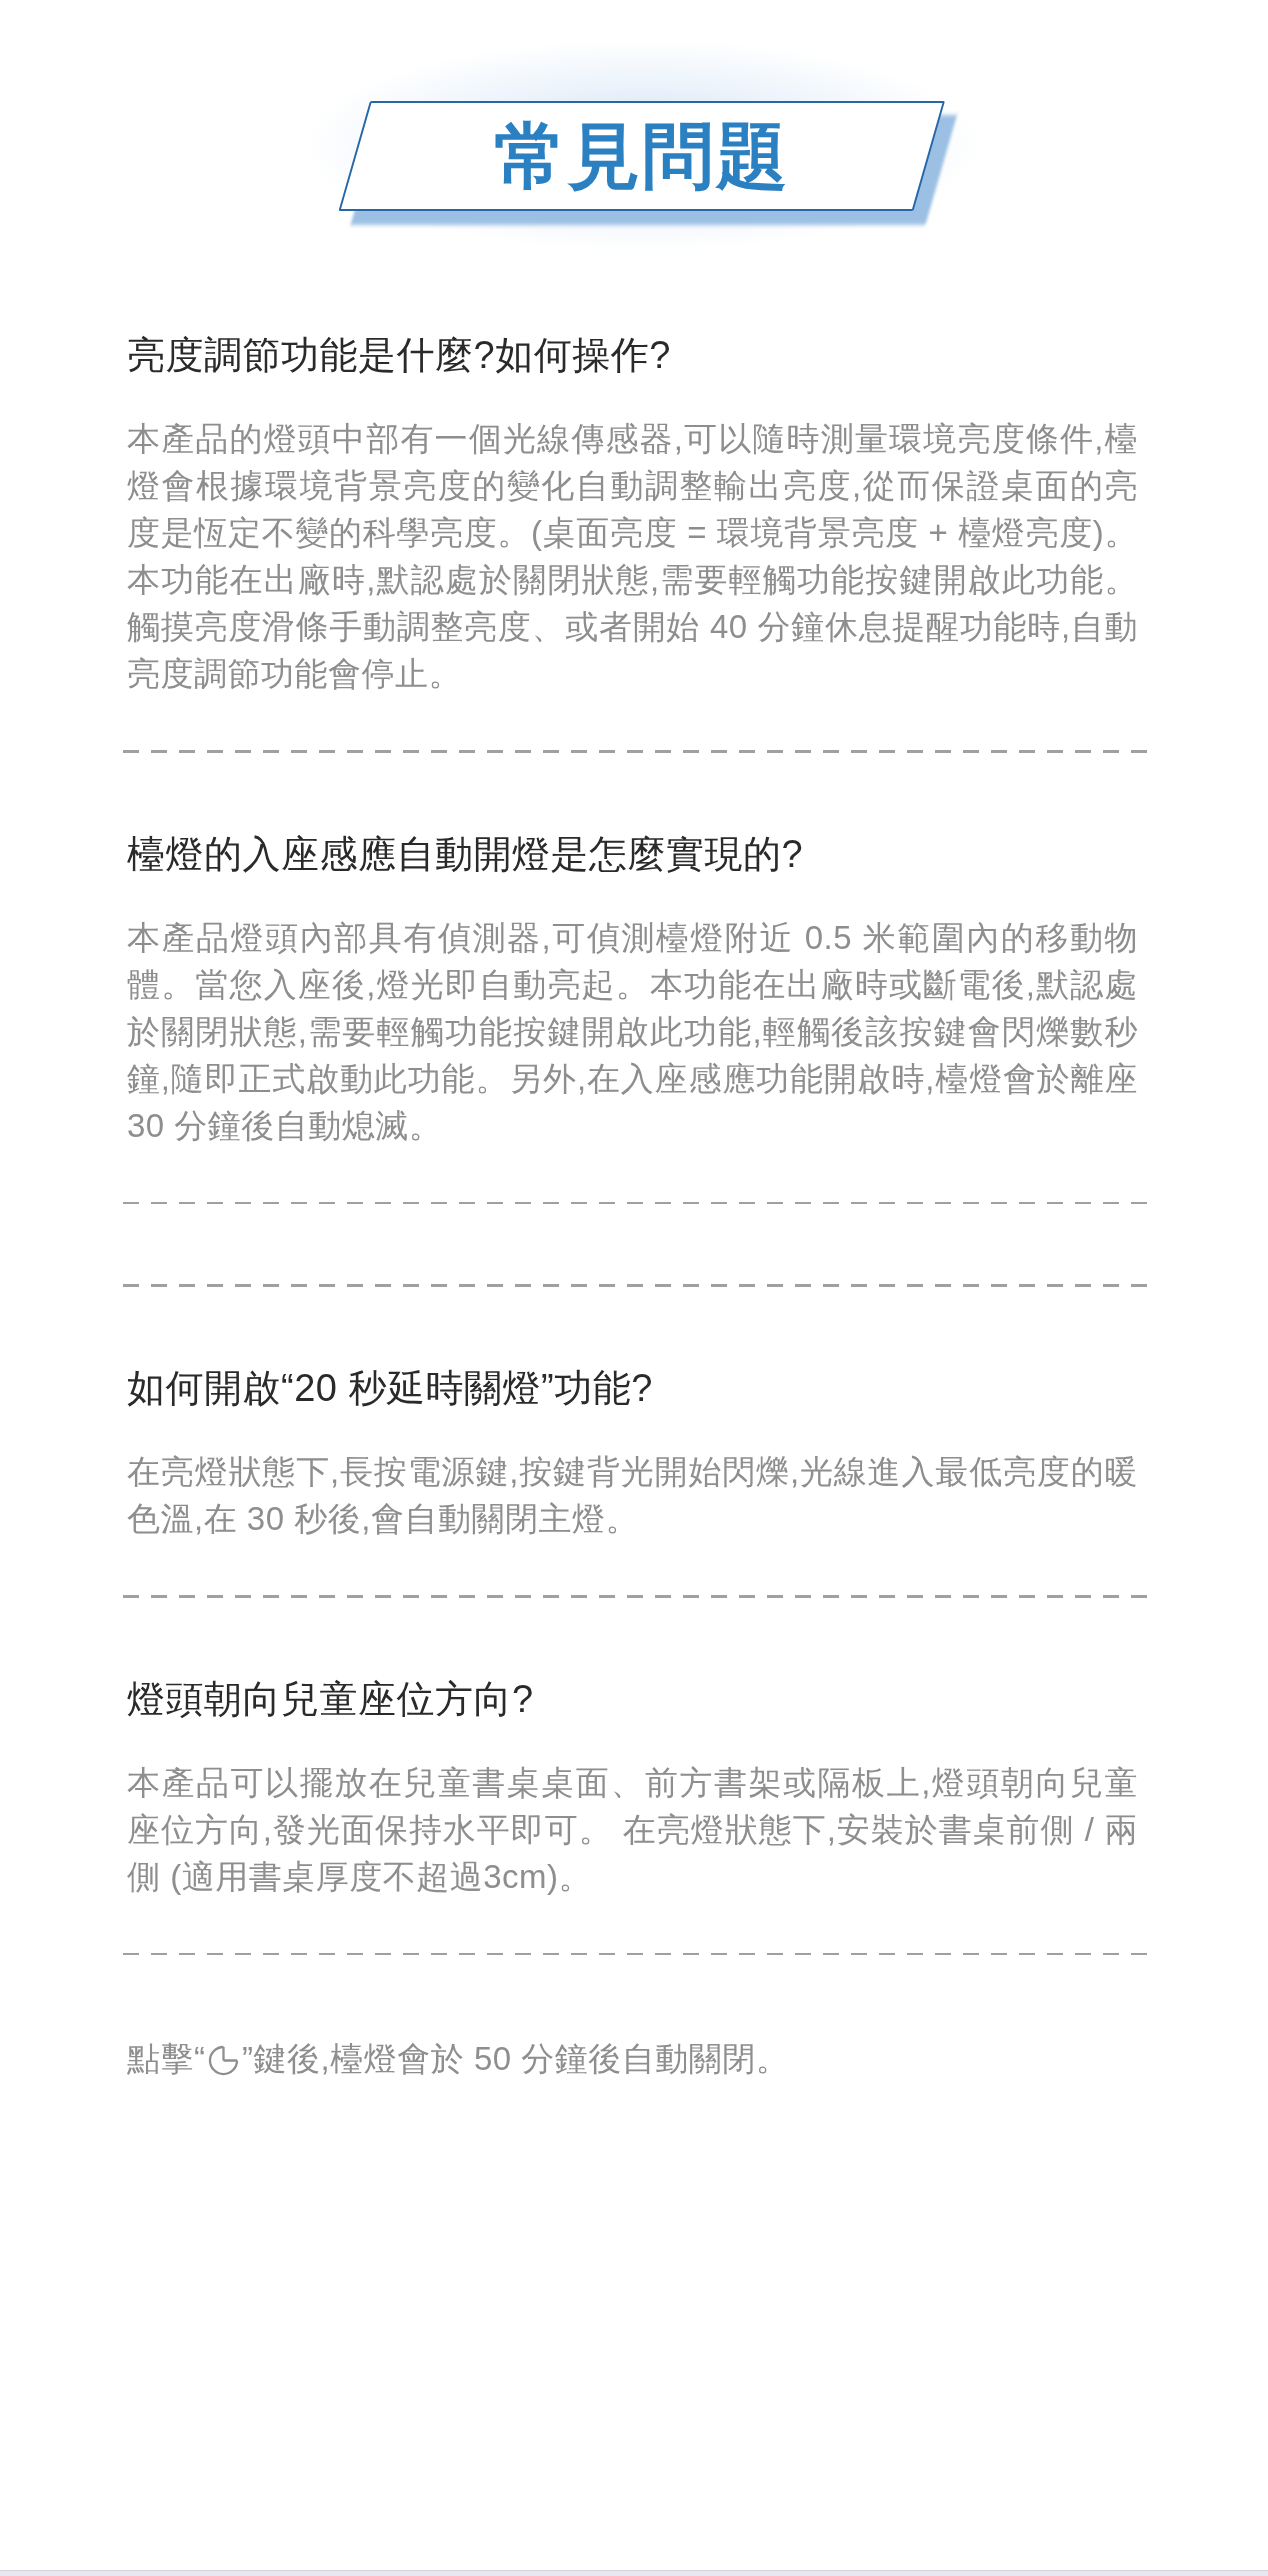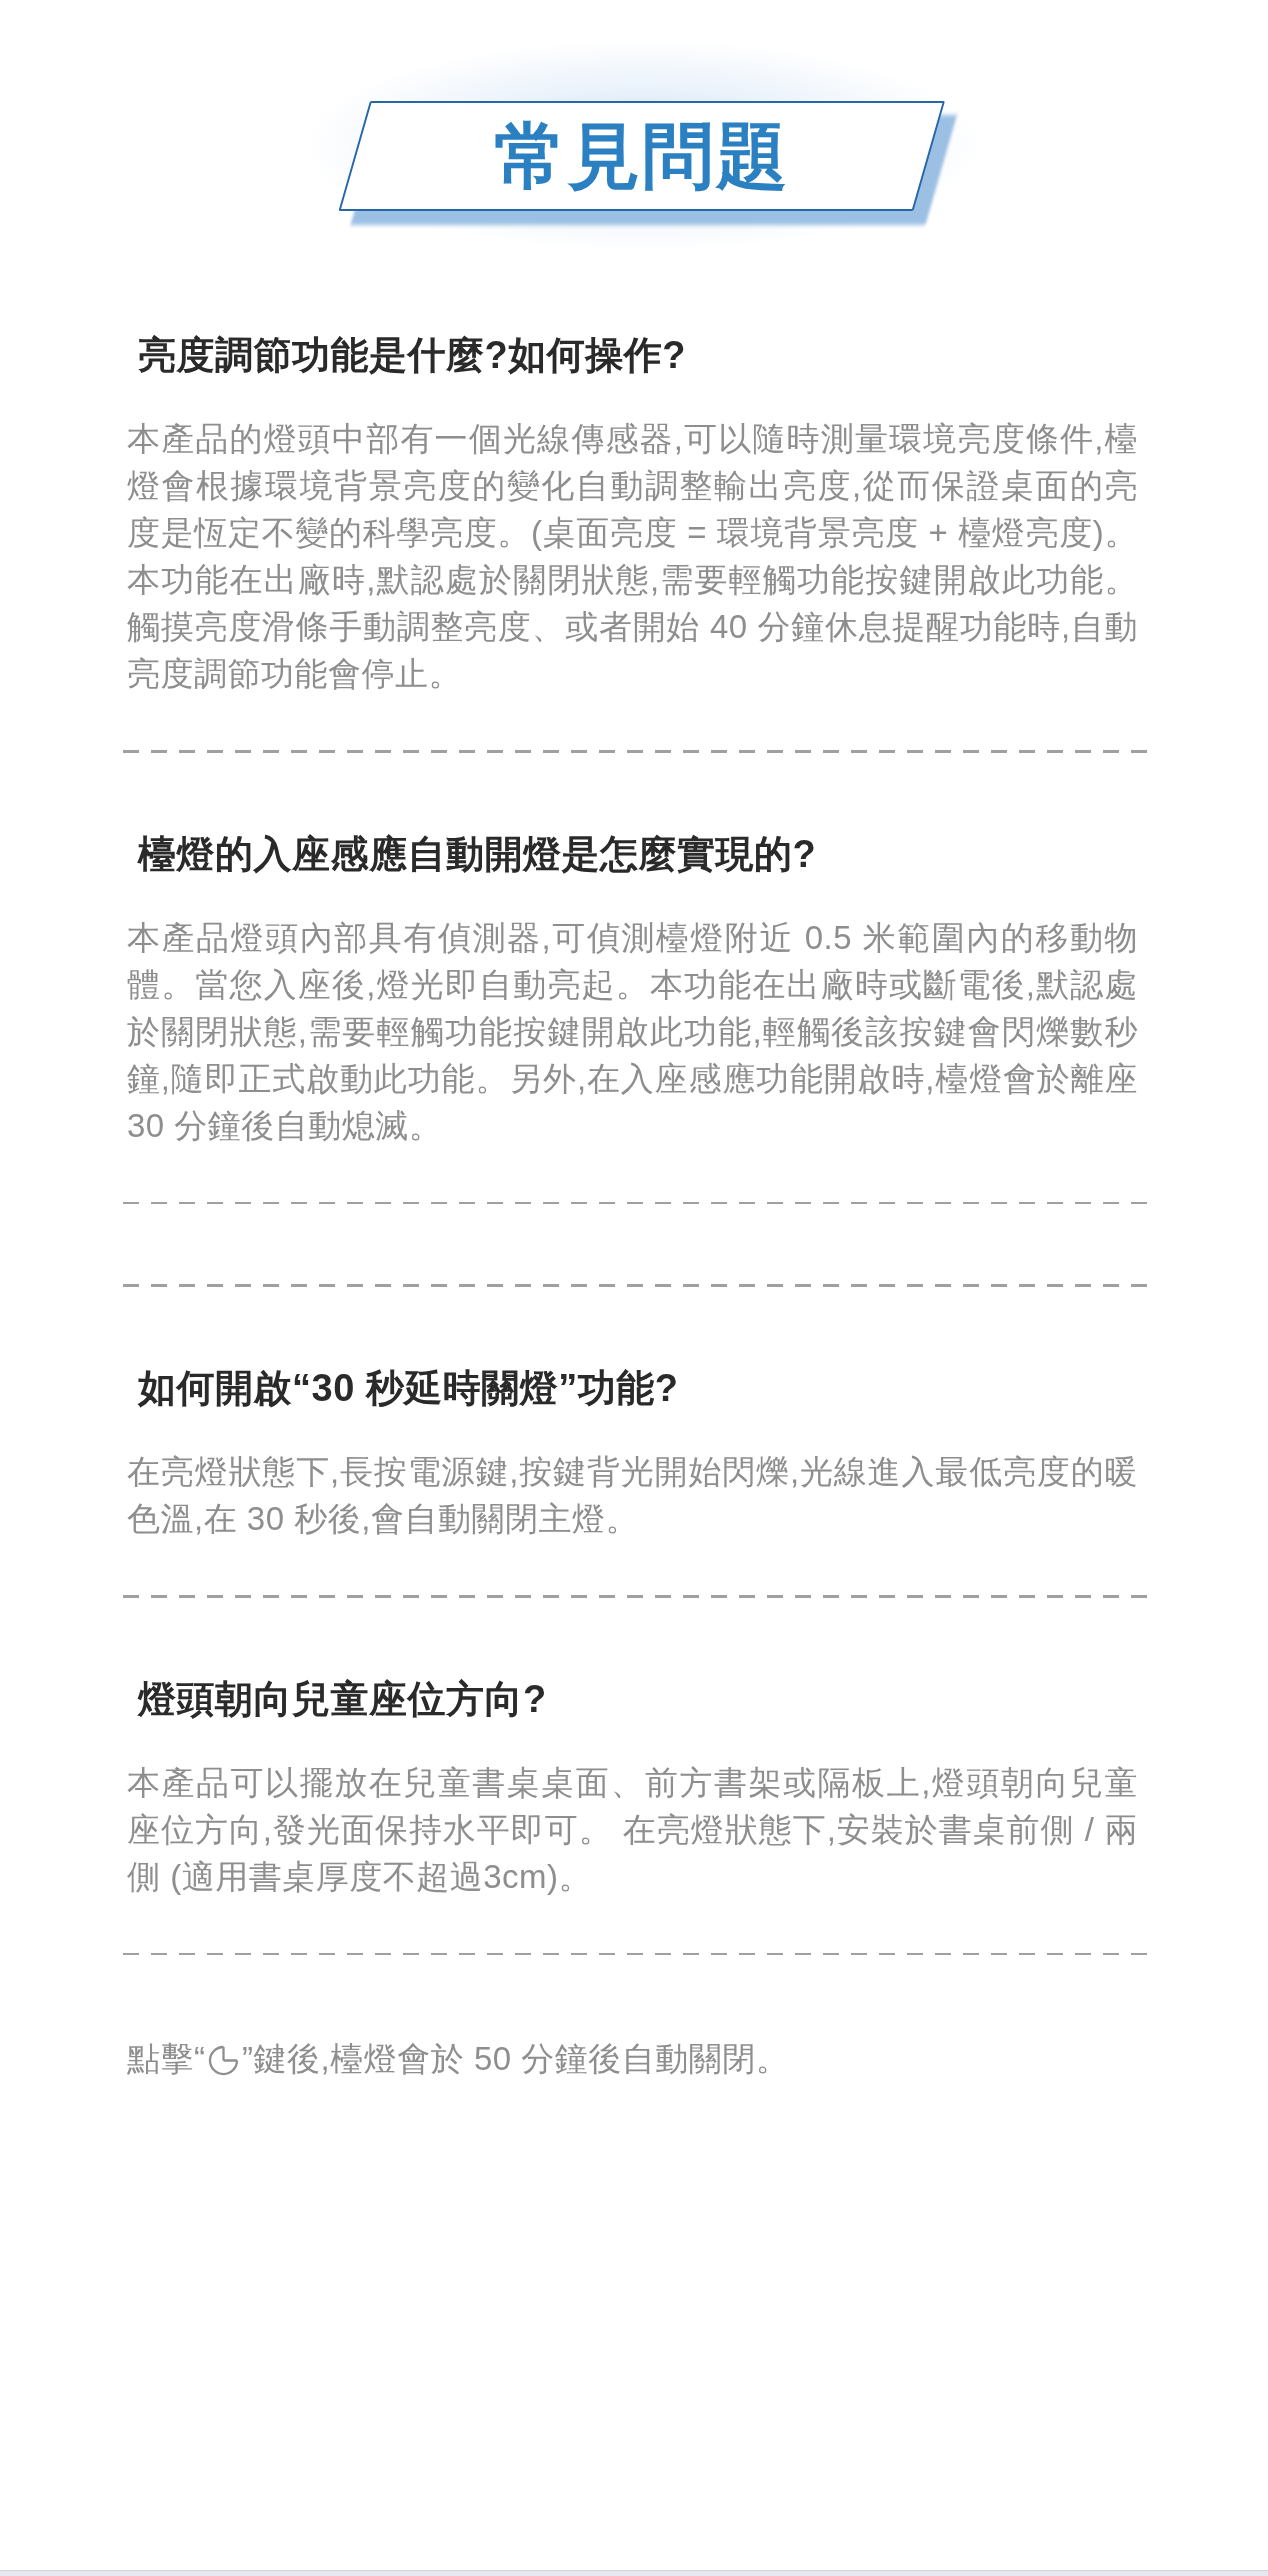--- a/index.html
+++ b/index.html
@@ -44,24 +44,24 @@
     letter-spacing:1.8px;
     color:#2b80c2;
     line-height:1;
     white-space:nowrap;
   }
 
   
   .content{padding:0 123px 0 127px;}
   .content > section:first-child{margin-top:107px;}
   .qa h2{
-    margin:11px;
+    margin:0;
     font-size:38px;
     line-height:43px;
-    font-weight:700;
+    font-weight:400;
     color:#2a2a2a;
     letter-spacing:0.5px;
   }
   .qa p{
     margin:38px 8px 0 0;
     font-size:33px;
     line-height:47px;
     color:#8e8e8e;
     text-align:justify;
     letter-spacing:0.5px;
@@ -112,21 +112,21 @@
       <h2>檯燈的入座感應自動開燈是怎麼實現的?</h2>
       <p>本產品燈頭內部具有偵測器,可偵測檯燈附近 0.5 米範圍內的移動物體。當您入座後,燈光即自動亮起。本功能在出廠時或斷電後,默認處於關閉狀態,需要輕觸功能按鍵開啟此功能,輕觸後該按鍵會閃爍數秒鐘,隨即正式啟動此功能。另外,在入座感應功能開啟時,檯燈會於離座 30 分鐘後自動熄滅。</p>
     </section>
 
     <div class="divider"></div>
 
 
     <div class="divider"></div>
 
     <section class="qa">
-      <h2>如何開啟“30 秒延時關燈”功能?</h2>
+      <h2>如何開啟“20 秒延時關燈”功能?</h2>
       <p>在亮燈狀態下,長按電源鍵,按鍵背光開始閃爍,光線進入最低亮度的暖色溫,在 30 秒後,會自動關閉主燈。</p>
     </section>
 
     <div class="divider"></div>
 
     <section class="qa">
       <h2>燈頭朝向兒童座位方向?</h2>
       <p>本產品可以擺放在兒童書桌桌面、前方書架或隔板上,燈頭朝向兒童座位方向,發光面保持水平即可。 在亮燈狀態下,安裝於書桌前側 / 兩側 (適用書桌厚度不超過3cm)。</p>
     </section>
 

